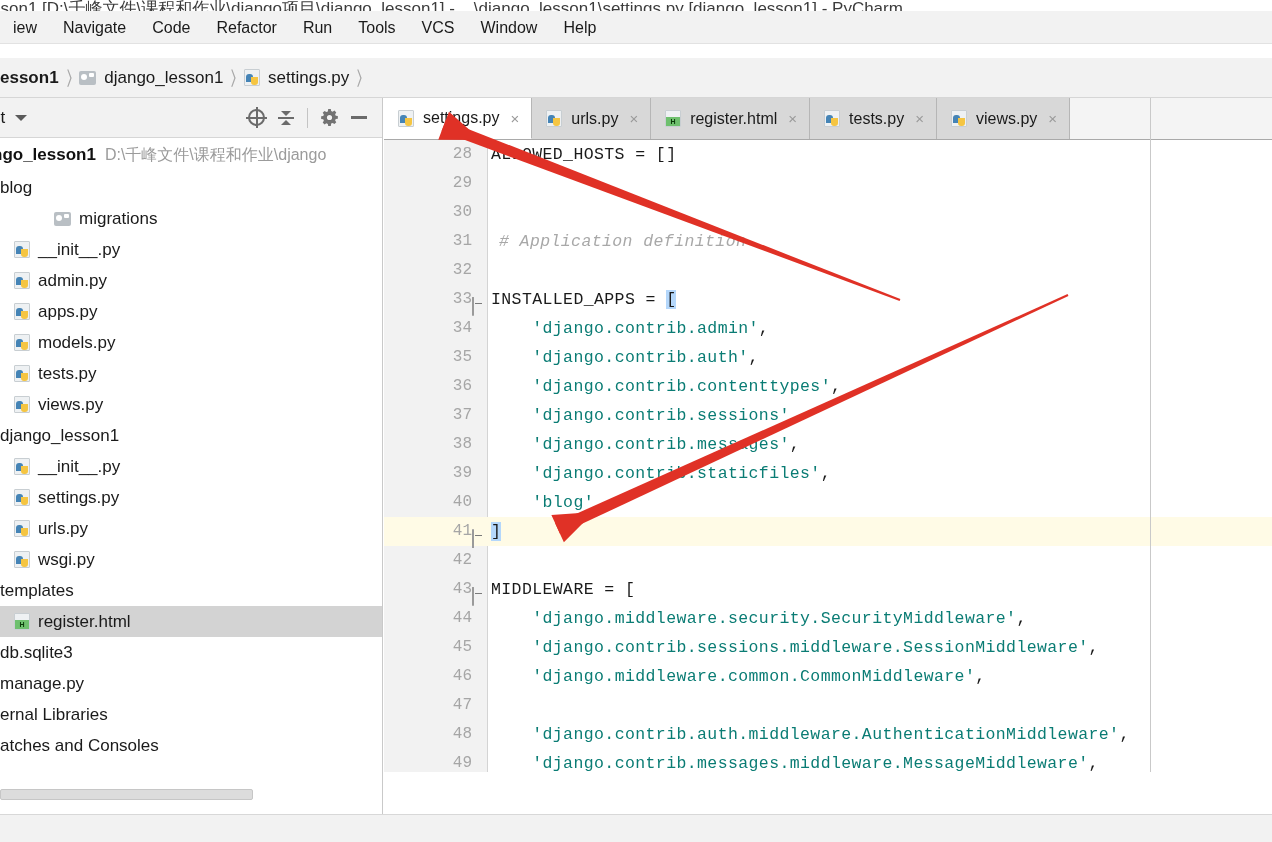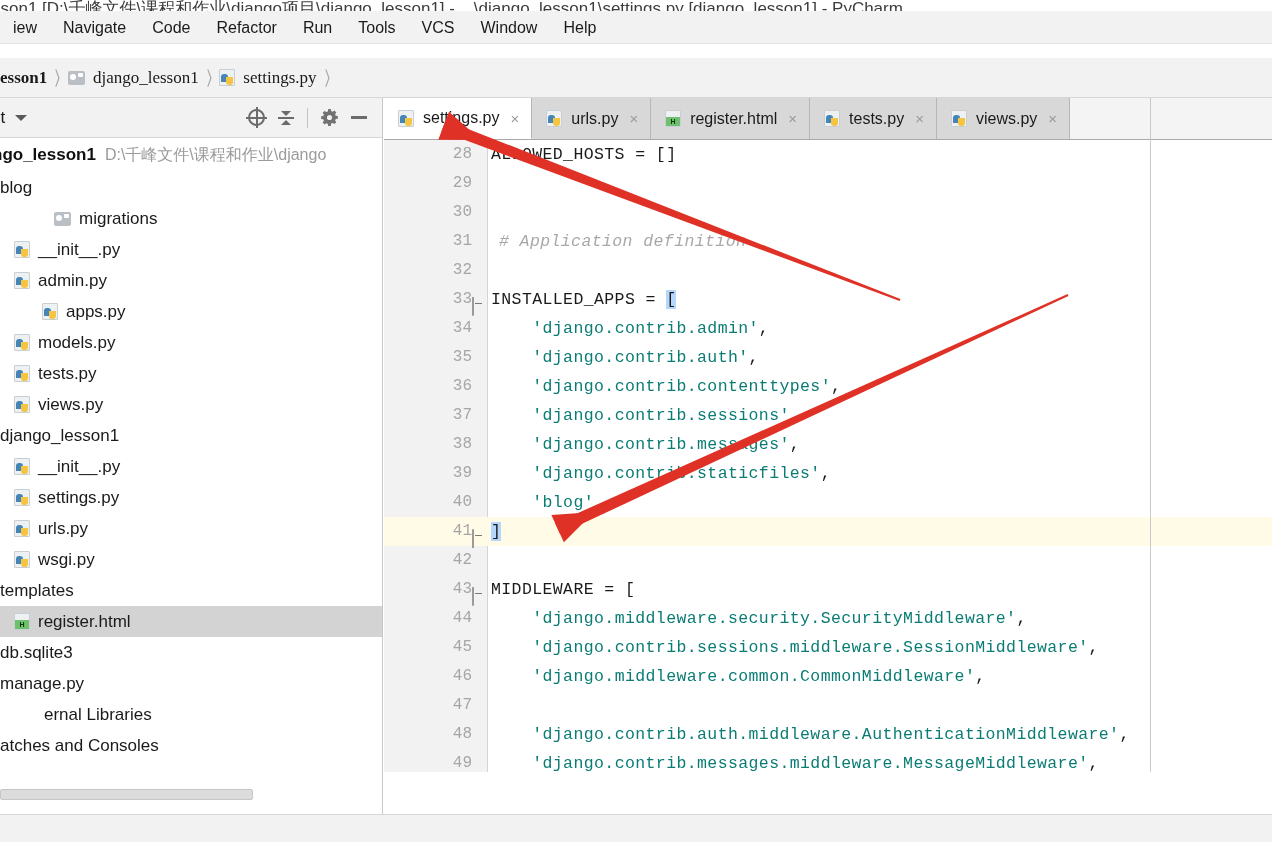--- a/index.html
+++ b/index.html
@@ -32,21 +32,21 @@
     font-size:16px; color:#1a1a1a; padding:0 13px; white-space:nowrap;
     cursor:default; line-height:33px;
   }
 
   
   .breadcrumb {
     position:absolute; left:0; top:58px; width:1272px; height:40px;
     background:#f2f2f2; border-bottom:1px solid #d6d6d6;
     display:flex; align-items:center; overflow:hidden; padding-left:0px;
   }
-  .crumb { display:flex; align-items:center; white-space:nowrap;font-family:Liberation Serif, serif; }
+  .crumb { display:flex; align-items:center; white-space:nowrap; }
   .crumb-label { font-size:17px; color:#1a1a1a; }
   .crumb-label.bold { font-weight:bold; }
   .crumb-sep {
     font-size:20px; color:#a8a8a8; margin:0 7px; font-weight:300;
     transform:scaleX(0.8);
   }
   .crumb-ico { margin-right:7px; display:inline-block; }
 
   
   .ic-folder {
@@ -292,21 +292,21 @@
           <span class="tree-label">migrations</span>
         </div>
         <div class="tree-row" style="padding-left: 14px;">
           <span class="tree-ico ic-py"></span>
           <span class="tree-label">__init__.py</span>
         </div>
         <div class="tree-row" style="padding-left: 14px;">
           <span class="tree-ico ic-py"></span>
           <span class="tree-label">admin.py</span>
         </div>
-        <div class="tree-row" style="padding-left: 14px; margin-left: 28px;">
+        <div class="tree-row" style="padding-left: 14px;">
           <span class="tree-ico ic-py"></span>
           <span class="tree-label">apps.py</span>
         </div>
         <div class="tree-row" style="padding-left: 14px;">
           <span class="tree-ico ic-py"></span>
           <span class="tree-label">models.py</span>
         </div>
         <div class="tree-row" style="padding-left: 14px;">
           <span class="tree-ico ic-py"></span>
           <span class="tree-label">tests.py</span>
@@ -340,21 +340,21 @@
         <div class="tree-row selected" style="padding-left: 14px;">
           <span class="tree-ico ic-html"></span>
           <span class="tree-label">register.html</span>
         </div>
         <div class="tree-row" style="padding-left: 0px;">
           <span class="tree-label">db.sqlite3</span>
         </div>
         <div class="tree-row" style="padding-left: 0px;">
           <span class="tree-label">manage.py</span>
         </div>
-        <div class="tree-row" style="padding-left: 0px; margin-left: 44px;">
+        <div class="tree-row" style="padding-left: 0px;">
           <span class="tree-label">ernal Libraries</span>
         </div>
         <div class="tree-row" style="padding-left: 0px; text-align: center;">
           <span class="tree-label">atches and Consoles</span>
         </div>
       </div>
 
     <div class="sb-hscroll">
       <div class="thumb"></div>
     </div>

